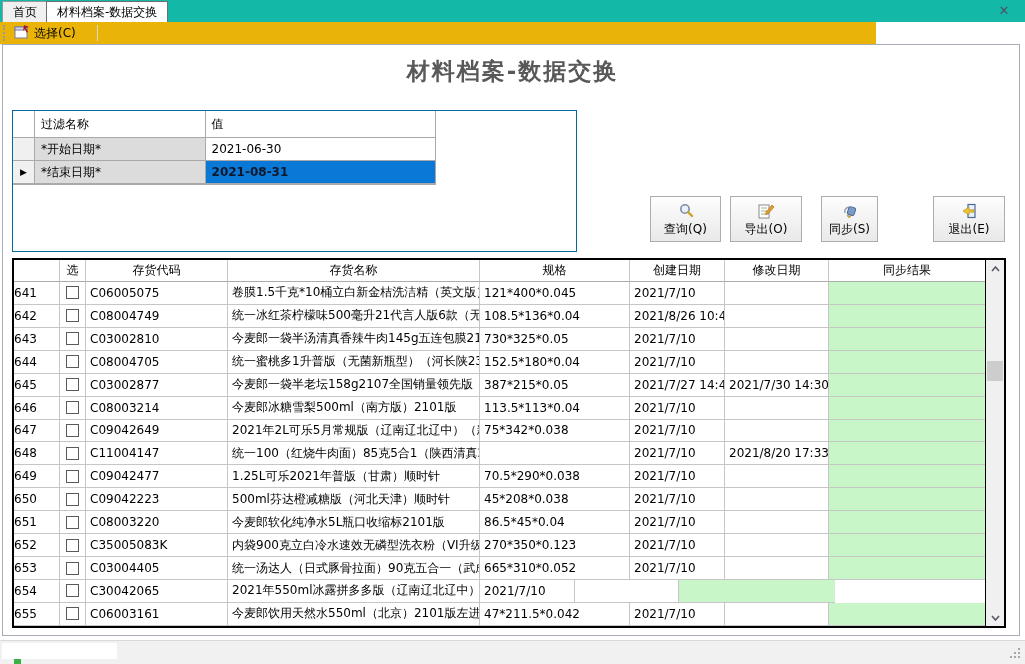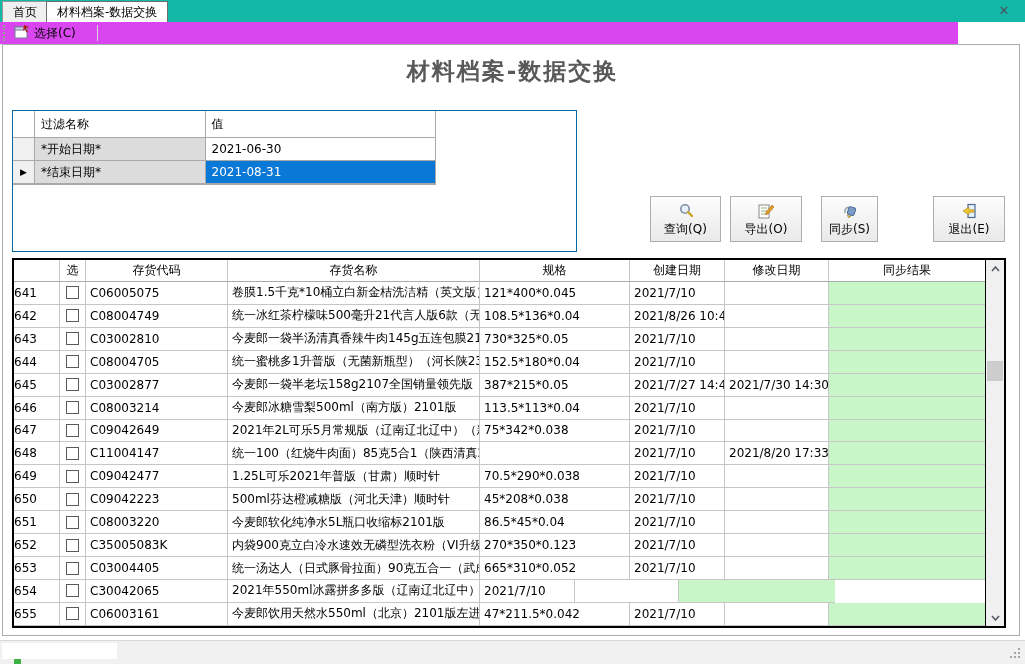--- a/index.html
+++ b/index.html
@@ -8,21 +8,21 @@
        overflow:hidden;}
   
   .tabstrip{position:absolute;left:0;top:0;width:1025px;height:22px;background:#14b8a6;}
   .tab{position:absolute;top:1px;height:21px;line-height:20px;padding:0 10px;box-sizing:border-box;
        border:1px solid #989898;border-bottom:none;background:#f0f0f0;cursor:default;}
   .tab.active{background:#ffffff;border-color:#6e6e6e;font-weight:normal;z-index:2;}
   .tab.inactive{left:2px;}
   .close-btn{position:absolute;right:12px;top:2px;width:18px;height:18px;line-height:18px;
        text-align:center;color:#4a5462;font-size:13px;font-weight:bold;cursor:default;}
   
-  .toolbar{position:absolute;left:0;top:22px;width:958px;height:22px;background:#d946ef;
+  .toolbar{position:absolute;left:0;top:22px;width:876px;height:22px;background:#eab308;
        border-bottom:1px solid #e2e2e2;}
   .tb-grip{position:absolute;left:3px;top:3px;width:3px;height:16px;
        border-left:2px dotted #9a9a9a;}
   .tb-btn{position:absolute;left:10px;top:1px;height:20px;display:flex;align-items:center;gap:4px;
        padding:0 4px;}
   .tb-sep{position:absolute;left:97px;top:3px;width:1px;height:16px;background:#d8d8d8;}
   
   .panel{position:absolute;left:2px;top:44px;width:1018px;height:592px;background:#ffffff;
        border:1px solid #a8adb5;box-sizing:border-box;}
   .page-title{position:absolute;left:0;top:56px;width:1025px;text-align:center;
@@ -35,21 +35,21 @@
        border-bottom:1px solid #a9a9a9;box-sizing:border-box;}
   .frow{display:flex;height:23px;}
   .frow.header{height:27px;}
   .fcell{box-sizing:border-box;border-right:1px solid #a9a9a9;border-bottom:1px solid #a9a9a9;
        padding:0 6px;display:flex;align-items:center;overflow:hidden;white-space:nowrap;}
   .fsel{width:22px;justify-content:center;background:#f0f0f0;padding:0;}
   .frow.header .fsel{background:#fff;}
   .fname{width:171px;background:#dcdcdc;}
   .frow.header .fname{background:#fff;}
   .fval{width:230px;background:#ffffff;border-right:none;}
-  .fval.selected{background:#0a78d6;color:#ffffff;}
+  .fval.selected{background:#0a78d6;color:#0f172a;font-weight:bold;}
   .row-arrow{font-size:9px;color:#000;}
   
   .act-btn{position:absolute;top:196px;height:46px;box-sizing:border-box;
        border:1px solid #adadad;background:linear-gradient(#fdfdfd,#e9e9e9);
        display:flex;flex-direction:column;align-items:center;justify-content:center;gap:1px;
        font-size:12px;padding-top:2px;}
   .act-btn .ic{height:18px;display:flex;align-items:center;justify-content:center;}
   
   .dtable{position:absolute;left:12px;top:258px;width:994px;height:370px;
        border:2px solid #000;box-sizing:border-box;background:#fff;display:flex;}

